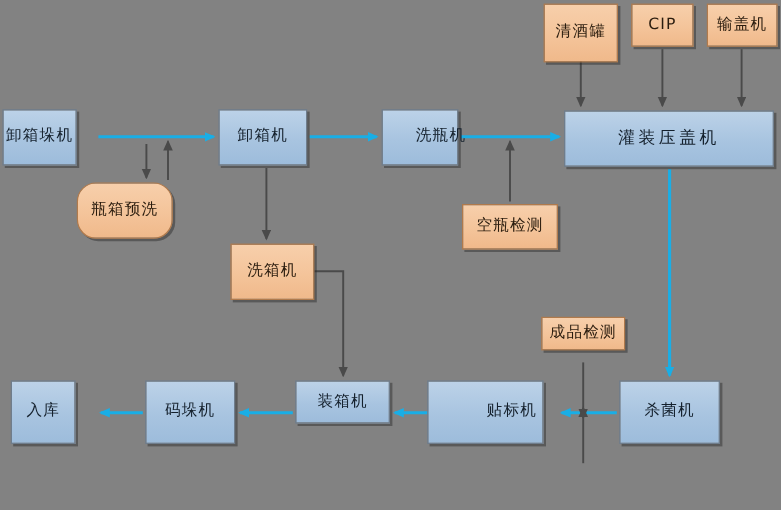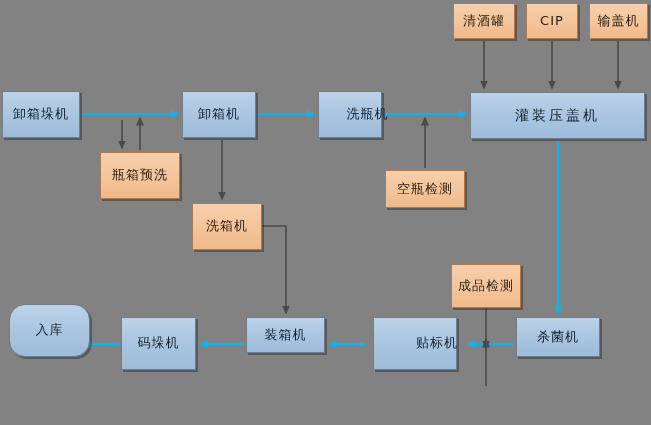--- a/index.html
+++ b/index.html
@@ -96,81 +96,81 @@
       <path d="M262,226 L286,226 L286,313"></path>
       <path d="M425,168 L425,118"></path>
       <path d="M484,41 L484,88"></path>
       <path d="M552,41 L552,88"></path>
       <path d="M618,41 L618,88"></path>
       <path d="M486,302 L486,348"></path>
       <path d="M486,386 L486,340"></path>
     </g>
   </svg>
 
-  <div class="node blue" style="left:2px; top:91px; width:78px; height:47px;text-align:center;">
+  <div class="node blue" style="left:2px; top:91px; width:62px; height:47px;text-align:center;">
     <span class="label">卸箱垛机</span>
   </div>
 
-  <div class="node orange" style="left:100px; top:152px; width:80px; height:47px;">
+  <div class="node orange" style="left:64px; top:152px; width:80px; height:47px;border-radius:16px;">
     <span class="label">瓶箱预洗</span>
   </div>
 
   <div class="node blue" style="left:182px; top:91px; width:74px; height:47px;">
     <span class="label">卸箱机</span>
   </div>
 
   <div class="node orange" style="left:192px; top:203px; width:70px; height:47px;">
     <span class="label">洗箱机</span>
   </div>
 
   <div class="node blue" style="left:318px; top:91px; width:64px; height:47px;padding-left:35px;">
     <span class="label">洗瓶机</span>
   </div>
 
   <div class="node orange" style="left:385px; top:170px; width:80px; height:38px;">
     <span class="label">空瓶检测</span>
   </div>
 
-  <div class="node orange" style="left:453px; top:3px; width:62px; height:36px;">
+  <div class="node orange" style="left:453px; top:3px; width:62px; height:49px;">
     <span class="label">清酒罐</span>
   </div>
 
   <div class="node orange" style="left:526px; top:3px; width:52px; height:36px;align-items:center;">
     <span class="label">CIP</span>
   </div>
 
   <div class="node orange" style="left:589px; top:3px; width:59px; height:36px;">
     <span class="label">输盖机</span>
   </div>
 
   <div class="node blue wide" style="left:470px; top:92px; width:175px; height:47px;">
     <span class="label">灌装压盖机</span>
   </div>
 
-  <div class="node blue" style="left:516px; top:317px; width:84px; height:40px;">
+  <div class="node blue" style="left:516px; top:317px; width:84px; height:53px;">
     <span class="label">杀菌机</span>
   </div>
 
-  <div class="node orange" style="left:451px; top:264px; width:70px; height:44px;">
+  <div class="node orange" style="left:451px; top:264px; width:70px; height:28px;">
     <span class="label">成品检测</span>
   </div>
 
   <div class="node orange" style="left:456px; top:388px; width:60px; height:24px;margin-top:48px;">
     <span class="label">喷码</span>
   </div>
 
-  <div class="node blue" style="left:373px; top:317px; width:84px; height:53px;padding-left:44px;">
+  <div class="node blue" style="left:356px; top:317px; width:97px; height:53px;padding-left:44px;">
     <span class="label">贴标机</span>
   </div>
 
   <div class="node blue" style="left:246px; top:317px; width:79px; height:36px;">
     <span class="label">装箱机</span>
   </div>
 
   <div class="node blue" style="left:121px; top:317px; width:75px; height:53px;">
     <span class="label">码垛机</span>
   </div>
 
-  <div class="node blue" style="left:9px; top:304px; width:81px; height:53px;border-radius:16px;">
+  <div class="node blue" style="left:9px; top:317px; width:54px; height:53px;">
     <span class="label">入库</span>
   </div>
 
 </div>
 
 </body></html>

